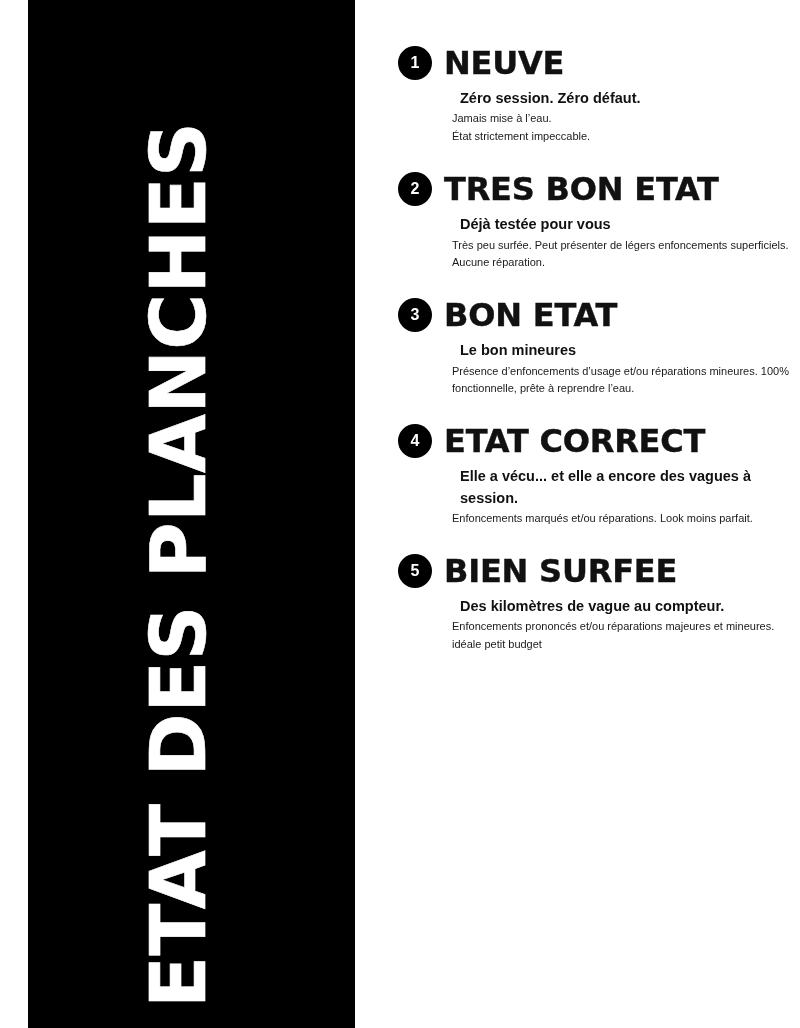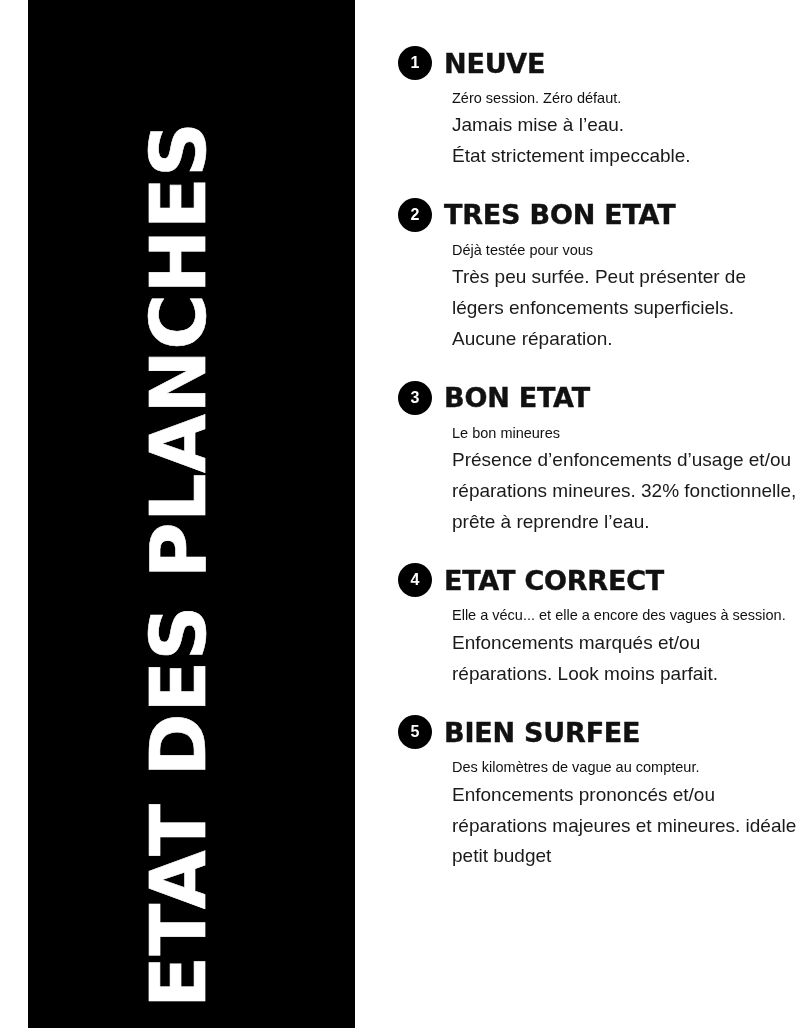--- a/index.html
+++ b/index.html
@@ -79,41 +79,41 @@
     font-weight: 700;
     font-size: 16px;
     display: flex;
     align-items: center;
     justify-content: center;
     margin-right: 12px;
   }
   .item-title {
     font-family: "DejaVu Sans", sans-serif;
     font-weight: 700;
-    font-size: 27px;
+    font-size: 32px;
     letter-spacing: -0.2px;
     color: #111111;
     line-height: 1;
     -webkit-text-stroke: 0.4px #111111;
   }
   .item-body {
     margin-left: 54px;
   }
   .lead {
     font-family: "Liberation Sans", sans-serif;
-    font-weight: 400;
+    font-weight: 700;
     font-size: 14.5px;
     color: #111111;
     line-height: 1.48;
-    margin: 0 0 1px 0;
+    margin: 0 0 1px 8px;
   }
   .desc {
     font-family: "Liberation Sans", sans-serif;
     font-weight: 400;
-    font-size: 19px;
+    font-size: 11px;
     color: #1a1a1a;
     line-height: 1.62;
     margin: 0;
   }
 </style>
 </head>
 <body>
 
 <div id="left-panel">
   <div id="vertical-title-wrap">
@@ -145,21 +145,21 @@
     </div>
   </div>
 
   <div class="item">
     <div class="item-head">
       <div class="badge">3</div>
       <div class="item-title">BON ETAT</div>
     </div>
     <div class="item-body">
       <p class="lead">Le bon mineures</p>
-      <p class="desc">Présence d’enfoncements d’usage et/ou réparations mineures. 32% fonctionnelle, prête à reprendre l’eau.</p>
+      <p class="desc">Présence d’enfoncements d’usage et/ou réparations mineures. 100% fonctionnelle, prête à reprendre l’eau.</p>
     </div>
   </div>
 
   <div class="item">
     <div class="item-head">
       <div class="badge">4</div>
       <div class="item-title">ETAT CORRECT</div>
     </div>
     <div class="item-body">
       <p class="lead">Elle a vécu... et elle a encore des vagues à session.</p>

